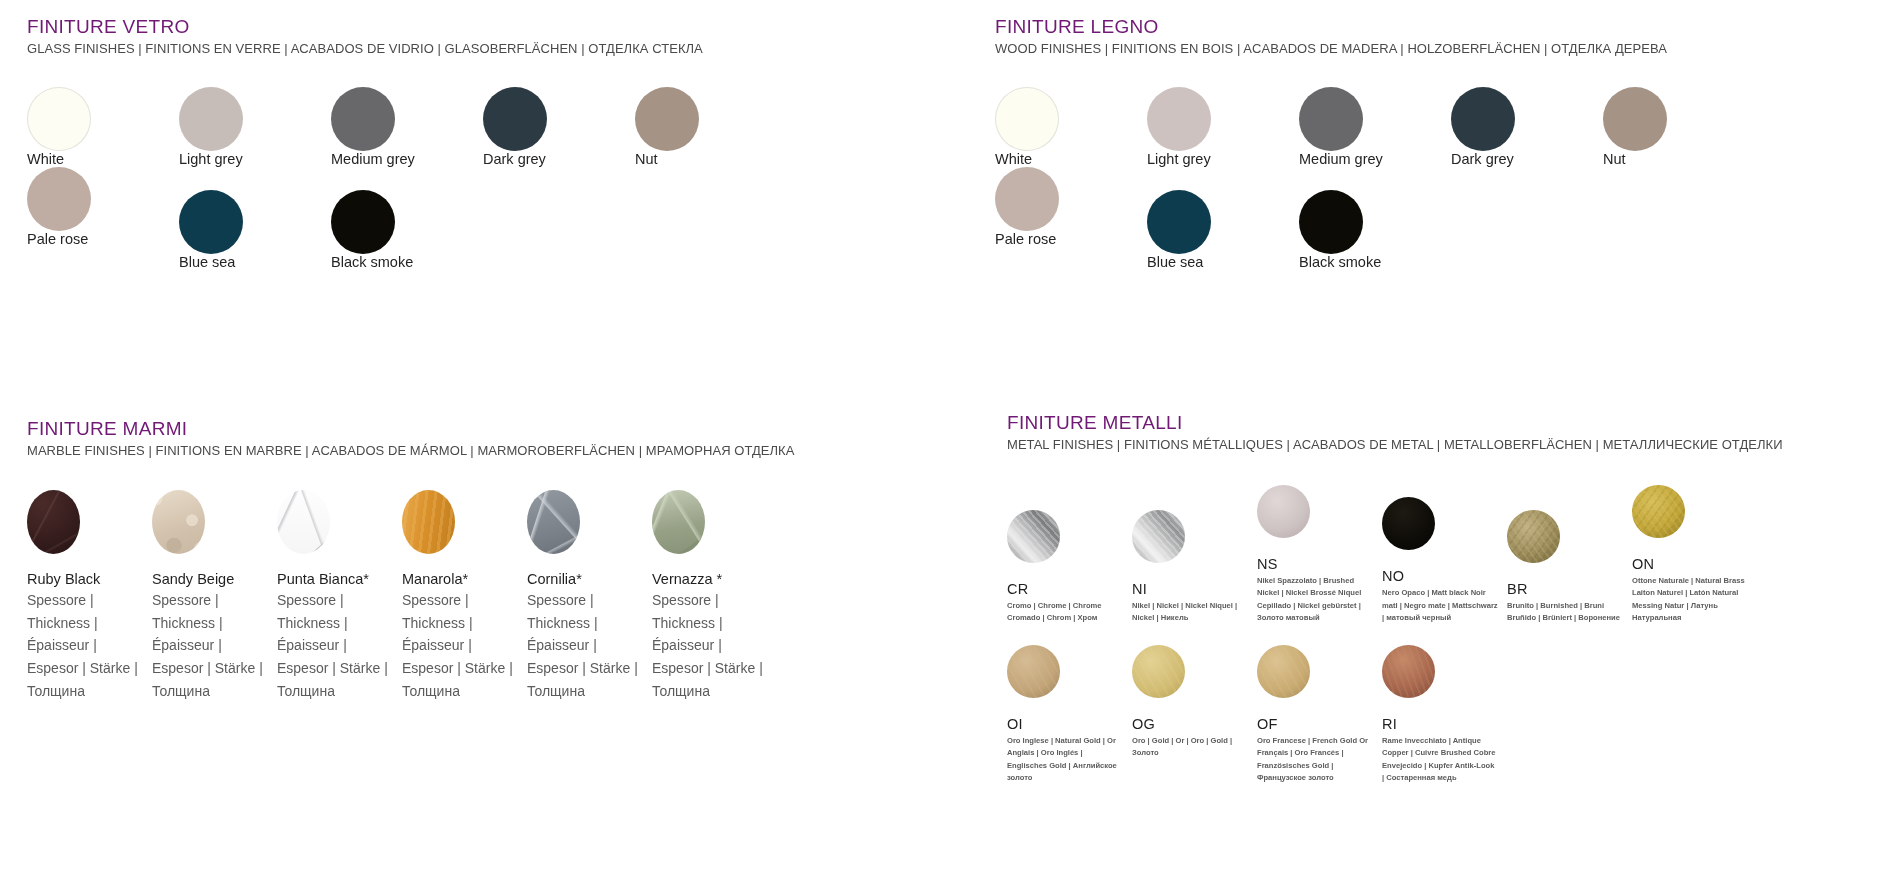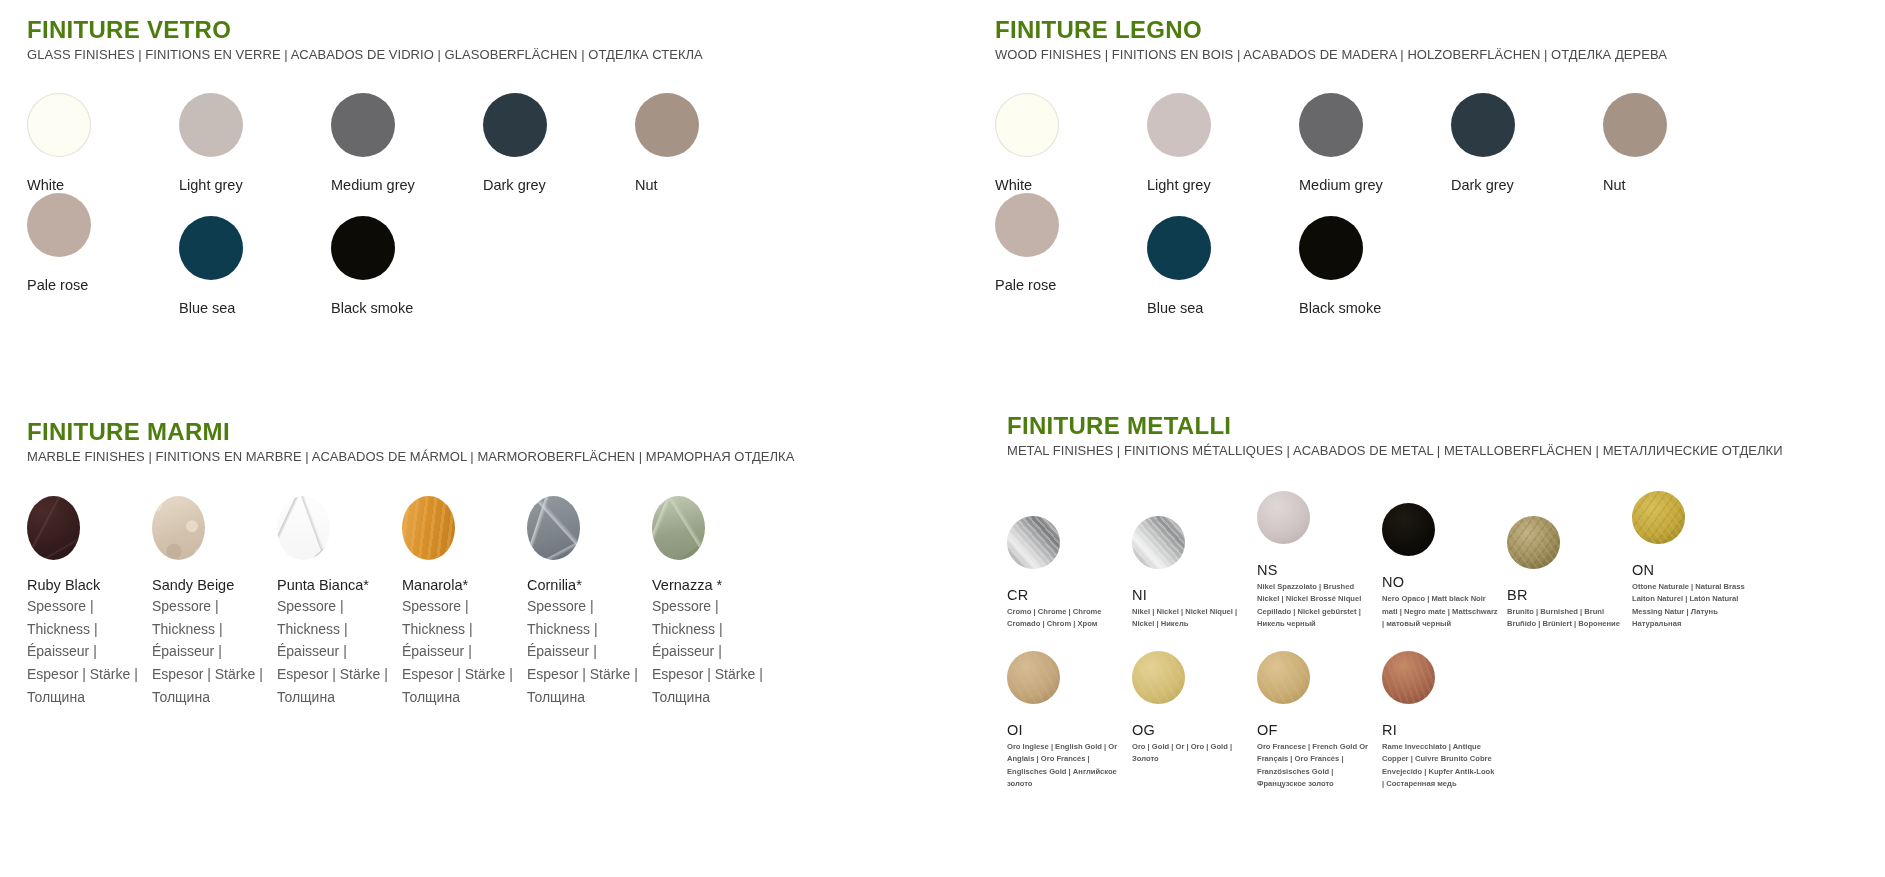--- a/index.html
+++ b/index.html
@@ -22,24 +22,24 @@
   }
   .panel {
     position: absolute;
   }
   .panel-vetro  { left: 27px;  top: 16px;  width: 880px; }
   .panel-legno  { left: 995px; top: 16px;  width: 880px; }
   .panel-marmi  { left: 27px;  top: 418px; width: 930px; }
   .panel-metalli{ left: 995px; top: 412px; width: 890px; margin-left: 12px; }
 
   .sec-title {
-    font-size: 24px;
-    font-weight: 700;
+    font-size: 19px;
+    font-weight: 400;
     letter-spacing: 0.3px;
-    color: #4d7c0f;
+    color: #701a75;
     margin: 0 0 3px 0;
     white-space: nowrap;
   }
   .sec-sub {
     font-size: 13px;
     font-weight: 400;
     letter-spacing: 0.05px;
     color: #4a4a4a;
     margin: 0;
     white-space: nowrap;
@@ -62,21 +62,20 @@
     height: 64px;
     border-radius: 50%;
     position: relative;
   }
   .sw-white {
     box-shadow: inset 0 0 0 1px #e3e2db;
   }
   .sw-label {
     font-size: 14.5px;
     color: #242424;
-    margin-top: 20px;
     white-space: nowrap;
   }
 
   
   .grid-marble { margin-top: 32px; }
   .cell-marble { width: 125px; }
   .sw-marble {
     width: 53px;
     height: 64px;
     border-radius: 50%;
@@ -280,21 +279,21 @@
             <div class="tex" style="background: repeating-linear-gradient(48deg, rgba(242, 242, 242, 0.333) 0px, rgba(242, 242, 242, 0.333) 2px, transparent 2px, transparent 5px), linear-gradient(48deg, rgb(141, 143, 144) 0%, rgb(242, 242, 242) 30%, rgb(195, 196, 196) 52%, rgb(141, 143, 144) 74%, rgb(242, 242, 242) 100%);"></div>
           </div>
           <div class="code">NI</div>
           <div class="mtdesc">Nikel | Nickel | Nickel Niquel | Nickel | Никель</div>
         </div>
         <div class="cell-metal">
           <div class="sw-metal">
             <div class="tex" style="background: radial-gradient(circle at 38% 30%, rgb(224, 216, 215) 0%, rgb(205, 195, 194) 58%, rgb(182, 170, 169) 100%);"></div>
           </div>
           <div class="code">NS</div>
-          <div class="mtdesc">Nikel Spazzolato | Brushed Nickel | Nickel Brossé Niquel Cepillado | Nickel gebürstet | Никель черный</div>
+          <div class="mtdesc">Nikel Spazzolato | Brushed Nickel | Nickel Brossé Niquel Cepillado | Nickel gebürstet | Золото матовый</div>
         </div>
         <div class="cell-metal">
           <div class="sw-metal">
             <div class="tex" style="background: radial-gradient(circle at 40% 30%, rgb(29, 26, 19) 0%, rgb(14, 12, 7) 60%, rgb(5, 4, 3) 100%);"></div>
           </div>
           <div class="code">NO</div>
           <div class="mtdesc">Nero Opaco | Matt black Noir matl | Negro mate | Mattschwarz | матовый черный</div>
         </div>
         <div class="cell-metal">
           <div class="sw-metal">
@@ -310,39 +309,39 @@
           <div class="code">ON</div>
           <div class="mtdesc">Ottone Naturale | Natural Brass Laiton Naturel | Latón Natural Messing Natur | Латунь Натуральная</div>
         </div>
       </div>
     <div class="metal-row2" id="metal-grid-2">
         <div class="cell-metal">
           <div class="sw-metal">
             <div class="tex" style="background: repeating-linear-gradient(60deg, rgba(214, 188, 148, 0.2) 0px, rgba(214, 188, 148, 0.2) 2px, transparent 2px, transparent 8px), radial-gradient(circle at 36% 30%, rgb(214, 188, 148) 0%, rgb(194, 164, 120) 60%, rgb(156, 129, 88) 100%);"></div>
           </div>
           <div class="code">OI</div>
-          <div class="mtdesc">Oro Inglese | English Gold | Or Anglais | Oro Francés | Englisches Gold | Английское золото</div>
+          <div class="mtdesc">Oro Inglese | Natural Gold | Or Anglais | Oro Inglés | Englisches Gold | Английское золото</div>
         </div>
         <div class="cell-metal">
           <div class="sw-metal">
             <div class="tex" style="background: repeating-linear-gradient(60deg, rgba(227, 210, 148, 0.2) 0px, rgba(227, 210, 148, 0.2) 2px, transparent 2px, transparent 8px), radial-gradient(circle at 36% 30%, rgb(227, 210, 148) 0%, rgb(210, 188, 115) 60%, rgb(179, 159, 85) 100%);"></div>
           </div>
           <div class="code">OG</div>
           <div class="mtdesc">Oro | Gold | Or | Oro | Gold | Золото</div>
         </div>
         <div class="cell-metal">
           <div class="sw-metal">
             <div class="tex" style="background: repeating-linear-gradient(60deg, rgba(220, 195, 145, 0.2) 0px, rgba(220, 195, 145, 0.2) 2px, transparent 2px, transparent 8px), radial-gradient(circle at 36% 30%, rgb(220, 195, 145) 0%, rgb(201, 171, 114) 60%, rgb(166, 139, 85) 100%);"></div>
           </div>
           <div class="code">OF</div>
           <div class="mtdesc">Oro Francese | French Gold Or Français | Oro Francés | Französisches Gold | Французское золото</div>
         </div>
         <div class="cell-metal">
           <div class="sw-metal">
             <div class="tex" style="background: repeating-linear-gradient(70deg, rgba(197, 138, 104, 0.267) 0px, rgba(197, 138, 104, 0.267) 2px, transparent 2px, transparent 6px), radial-gradient(circle at 40% 28%, rgb(197, 138, 104) 0%, rgb(168, 104, 79) 55%, rgb(126, 76, 56) 100%);"></div>
           </div>
           <div class="code">RI</div>
-          <div class="mtdesc">Rame Invecchiato | Antique Copper | Cuivre Brunito Cobre Envejecido | Kupfer Antik-Look | Состаренная медь</div>
+          <div class="mtdesc">Rame Invecchiato | Antique Copper | Cuivre Brushed Cobre Envejecido | Kupfer Antik-Look | Состаренная медь</div>
         </div>
       </div>
   </div>
 
 </div>
 
 </body></html>

